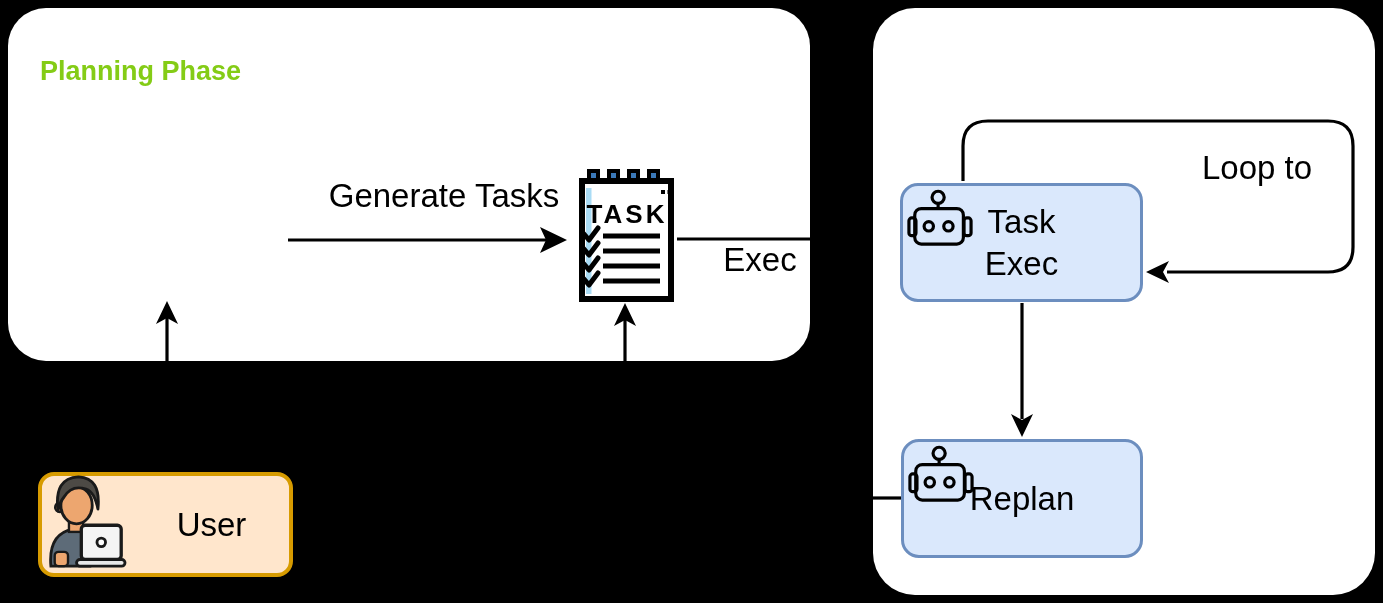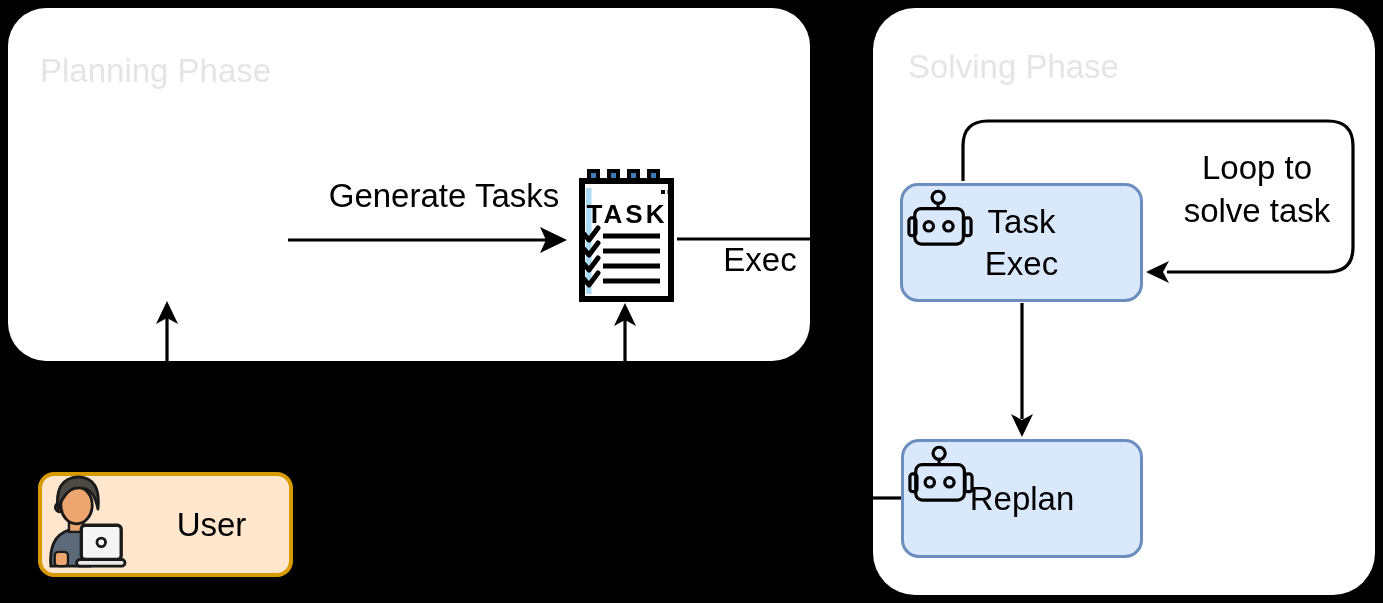--- a/index.html
+++ b/index.html
@@ -3,21 +3,21 @@
 <meta charset="utf-8">
 <style>
   html,body { margin:0; padding:0; background:#000; }
   #canvas {
     position:relative; width:1383px; height:603px; background:#000000;
     font-family:"Liberation Sans", sans-serif; overflow:hidden; color:#000;
   }
   .phase { position:absolute; background:#ffffff; }
   .phase-planning { left:8px; top:8px; width:802px; height:353px; border-radius:38px; }
   .phase-solving  { left:873px; top:8px; width:502px; height:587px; border-radius:42px; }
-  .phase-title { position:absolute; font-size:33px; line-height:40px; color:#e5e5e5; white-space:nowrap; }
+  .phase-title { position:absolute; font-size:27px; line-height:40px; color:#84cc16; white-space:nowrap;font-weight:bold; }
   #planning-title { left:40px; top:51px; }
   #solving-title  { left:908px; top:47px; }
   .node {
     position:absolute; display:flex; align-items:center; justify-content:center;
     box-sizing:border-box; font-size:33px; color:#000;
   }
   .agent-node { background:#dae8fc; border:3px solid #6c8ebf; border-radius:18px; }
   #plan-node       { left:45px;  top:182px; width:240px; height:117px; }
   #task-agent-node { left:900px; top:183px; width:243px; height:119px; text-align:center; line-height:42px; }
   #replan-node     { left:901px; top:439px; width:242px; height:119px;text-align:center; }
@@ -40,21 +40,20 @@
 </head>
 <body>
 
 <div id="canvas">
 
   <div class="phase phase-planning"></div>
 
   <div class="phase phase-solving"></div>
 
   <div id="planning-title" class="phase-title">Planning Phase</div>
-  <div id="solving-title" class="phase-title">Solving Phase</div>
 
   <svg id="connector-layer" width="1383" height="603" viewBox="0 0 1383 603">
 
     <path class="conn" d="M 288 240 L 546 240"></path>
     <polygon class="head" points="567,240 540,227 546,240 540,253"></polygon>
 
     <path class="conn" d="M 677 239 L 810 239"></path>
 
     <path class="conn" d="M 167 361 L 167 317"></path>
     <polygon class="head" points="167,301 156,324 167,318 178,324"></polygon>
@@ -97,21 +96,20 @@
         <path d="M 28 100 H 85" stroke-linecap="butt"></path>
       <path d="M 9 113 l 5 6 l 9 -12"></path>
         <path d="M 28 115 H 85" stroke-linecap="butt"></path>
     </g>
   </svg>
 
   <div id="generate-tasks-label" class="edge-label">Generate Tasks</div>
   <div id="exec-label" class="edge-label">Exec</div>
   <div id="loop-label" class="edge-label">
     <span style="display:block">Loop to</span>
-    <span style="display:block">solve task</span>
   </div>
 
   <div id="task-agent-node" class="node agent-node">
     <svg class="node-icon" viewBox="0 0 70 62" width="66" height="58" stroke="#000" stroke-width="3.4" fill="none">
       <circle cx="33" cy="10" r="6.5"></circle>
         <path d="M 33 16.5 L 33 22"></path>
       <rect x="8" y="22" width="52" height="38" rx="7"></rect>
       <rect x="1.8" y="32" width="7.5" height="19" rx="3"></rect>
       <rect x="60.7" y="32" width="7.5" height="19" rx="3"></rect>
       <circle cx="23" cy="41" r="5"></circle>

